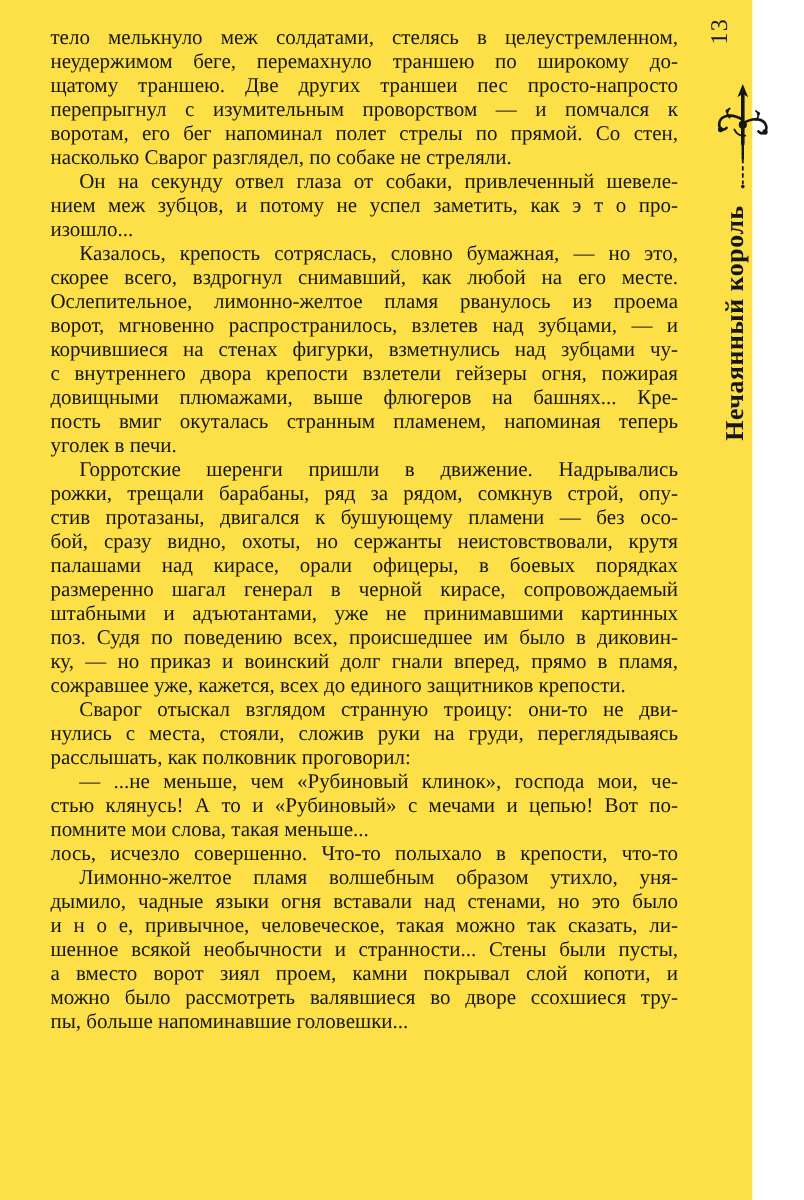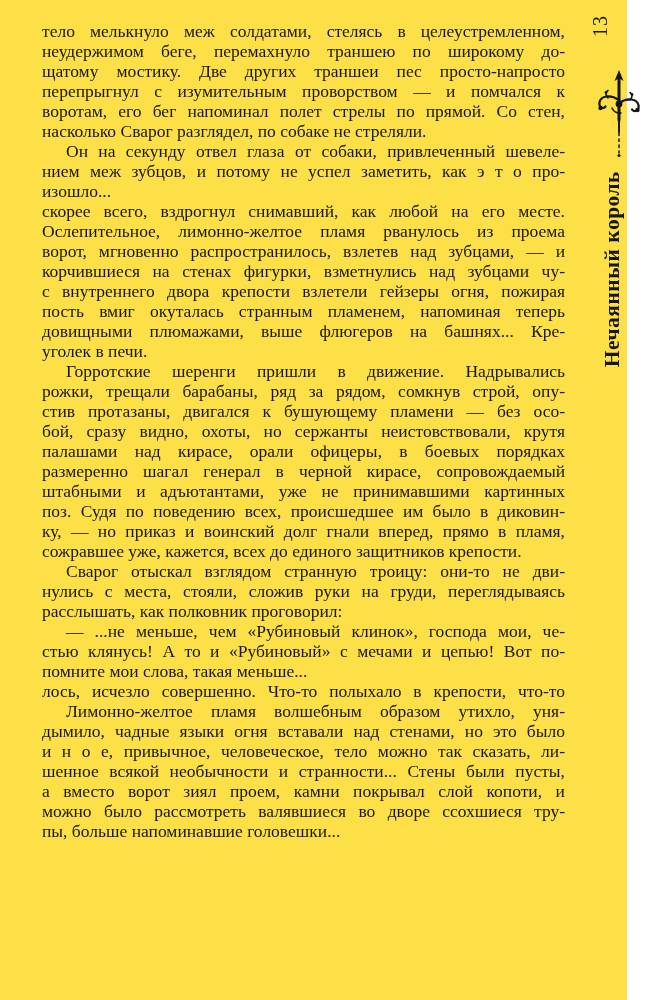--- a/index.html
+++ b/index.html
@@ -62,38 +62,39 @@
 </style>
 </head>
 <body>
 
 <div class="book-page">
 
   <div class="body-text">
       <div class="para">
         <div class="line">тело мелькнуло меж солдатами, стелясь в целеустремленном,</div>
         <div class="line">неудержимом беге, перемахнуло траншею по широкому до-</div>
-        <div class="line">щатому мостику. Две других траншеи пес просто-напросто</div>
+        <div class="line">щатому траншею. Две других траншеи пес просто-напросто</div>
         <div class="line">перепрыгнул с изумительным проворством — и помчался к</div>
         <div class="line">воротам, его бег напоминал полет стрелы по прямой. Со стен,</div>
         <div class="line endp">насколько Сварог разглядел, по собаке не стреляли.</div>
       </div>
       <div class="para">
         <div class="line first">Он на секунду отвел глаза от собаки, привлеченный шевеле-</div>
         <div class="line">нием меж зубцов, и потому не успел заметить, как э т о про-</div>
         <div class="line endp">изошло...</div>
       </div>
       <div class="para">
+        <div class="line first">Казалось, крепость сотряслась, словно бумажная, — но это,</div>
         <div class="line">скорее всего, вздрогнул снимавший, как любой на его месте.</div>
         <div class="line">Ослепительное, лимонно-желтое пламя рванулось из проема</div>
         <div class="line">ворот, мгновенно распространилось, взлетев над зубцами, — и</div>
         <div class="line">корчившиеся на стенах фигурки, взметнулись над зубцами чу-</div>
         <div class="line">с внутреннего двора крепости взлетели гейзеры огня, пожирая</div>
+        <div class="line">довищными плюмажами, выше флюгеров на башнях... Кре-</div>
         <div class="line">пость вмиг окуталась странным пламенем, напоминая теперь</div>
-        <div class="line">довищными плюмажами, выше флюгеров на башнях... Кре-</div>
         <div class="line endp">уголек в печи.</div>
       </div>
       <div class="para">
         <div class="line first">Горротские шеренги пришли в движение. Надрывались</div>
         <div class="line">рожки, трещали барабаны, ряд за рядом, сомкнув строй, опу-</div>
         <div class="line">стив протазаны, двигался к бушующему пламени — без осо-</div>
         <div class="line">бой, сразу видно, охоты, но сержанты неистовствовали, крутя</div>
         <div class="line">палашами над кирасе, орали офицеры, в боевых порядках</div>
         <div class="line">размеренно шагал генерал в черной кирасе, сопровождаемый</div>
         <div class="line">штабными и адъютантами, уже не принимавшими картинных</div>
@@ -108,21 +109,21 @@
       </div>
       <div class="para">
         <div class="line first">— ...не меньше, чем «Рубиновый клинок», господа мои, че-</div>
         <div class="line">стью клянусь! А то и «Рубиновый» с мечами и цепью! Вот по-</div>
         <div class="line endp">помните мои слова, такая меньше...</div>
       </div>
       <div class="para">
         <div class="line">лось, исчезло совершенно. Что-то полыхало в крепости, что-то</div>
         <div class="line first">Лимонно-желтое пламя волшебным образом утихло, уня-</div>
         <div class="line">дымило, чадные языки огня вставали над стенами, но это было</div>
-        <div class="line">и н о е, привычное, человеческое, тело можно так сказать, ли-</div>
+        <div class="line">и н о е, привычное, человеческое, такая можно так сказать, ли-</div>
         <div class="line">шенное всякой необычности и странности... Стены были пусты,</div>
         <div class="line">а вместо ворот зиял проем, камни покрывал слой копоти, и</div>
         <div class="line">можно было рассмотреть валявшиеся во дворе ссохшиеся тру-</div>
         <div class="line endp">пы, больше напоминавшие головешки...</div>
       </div>
     </div>
 
   <div class="page-number vertical-text">13</div>
 
   <div class="ornament">

